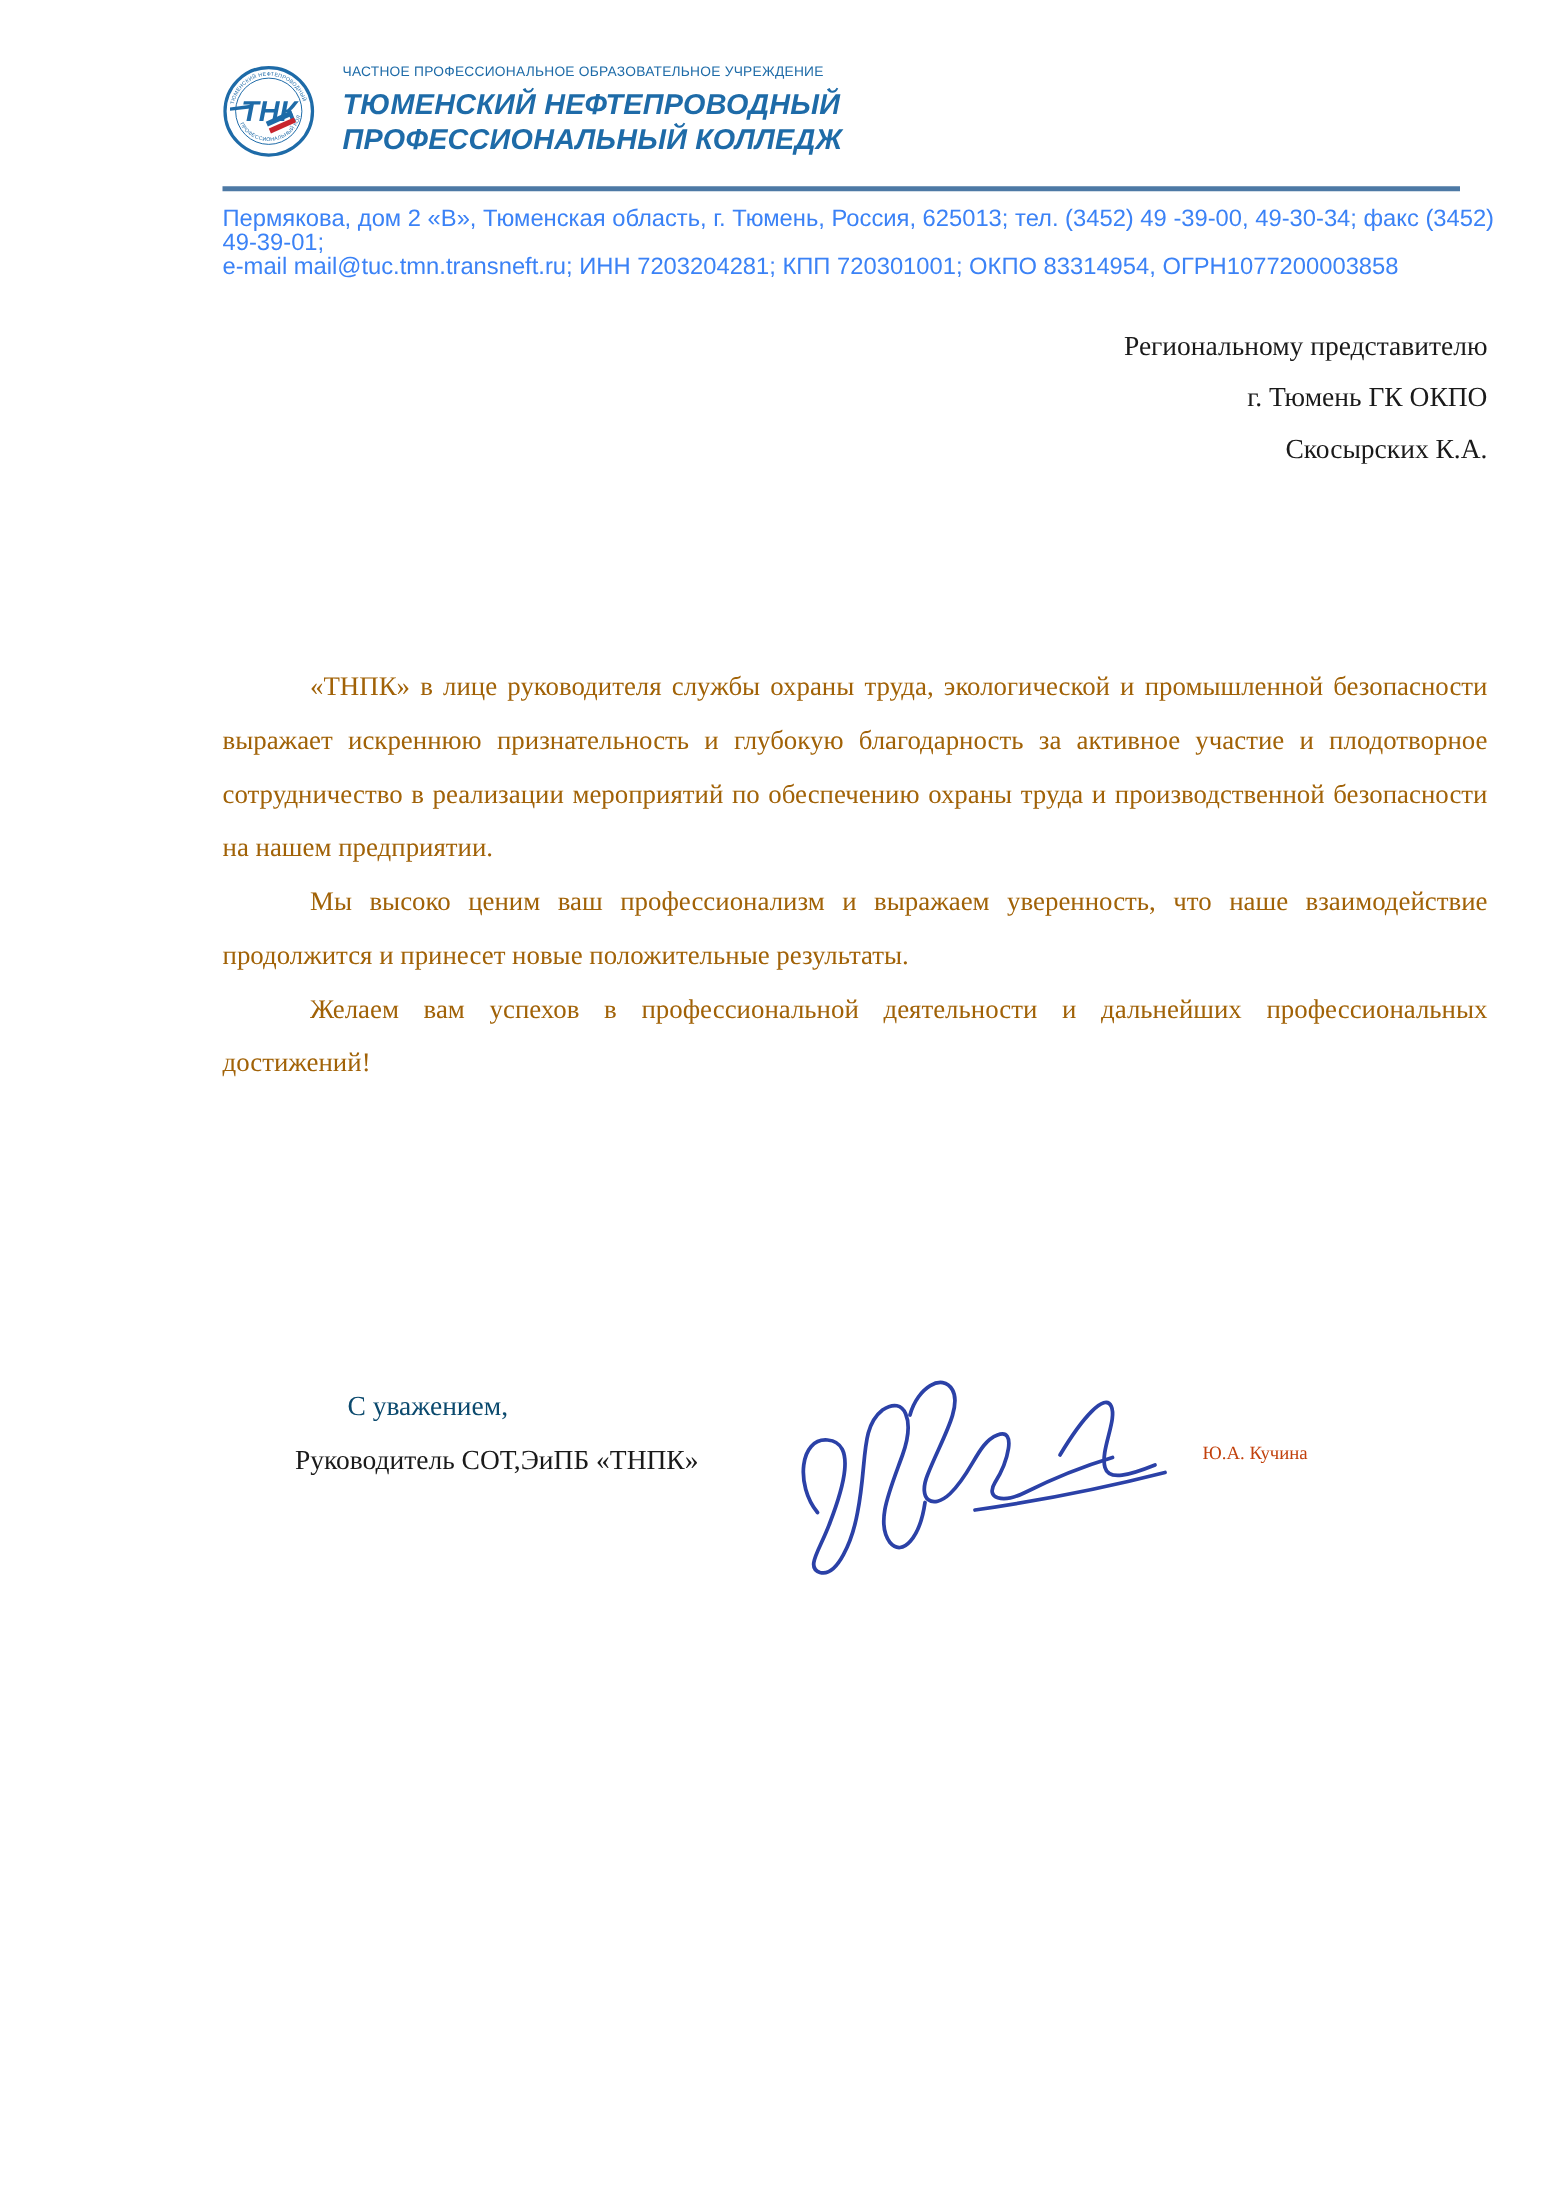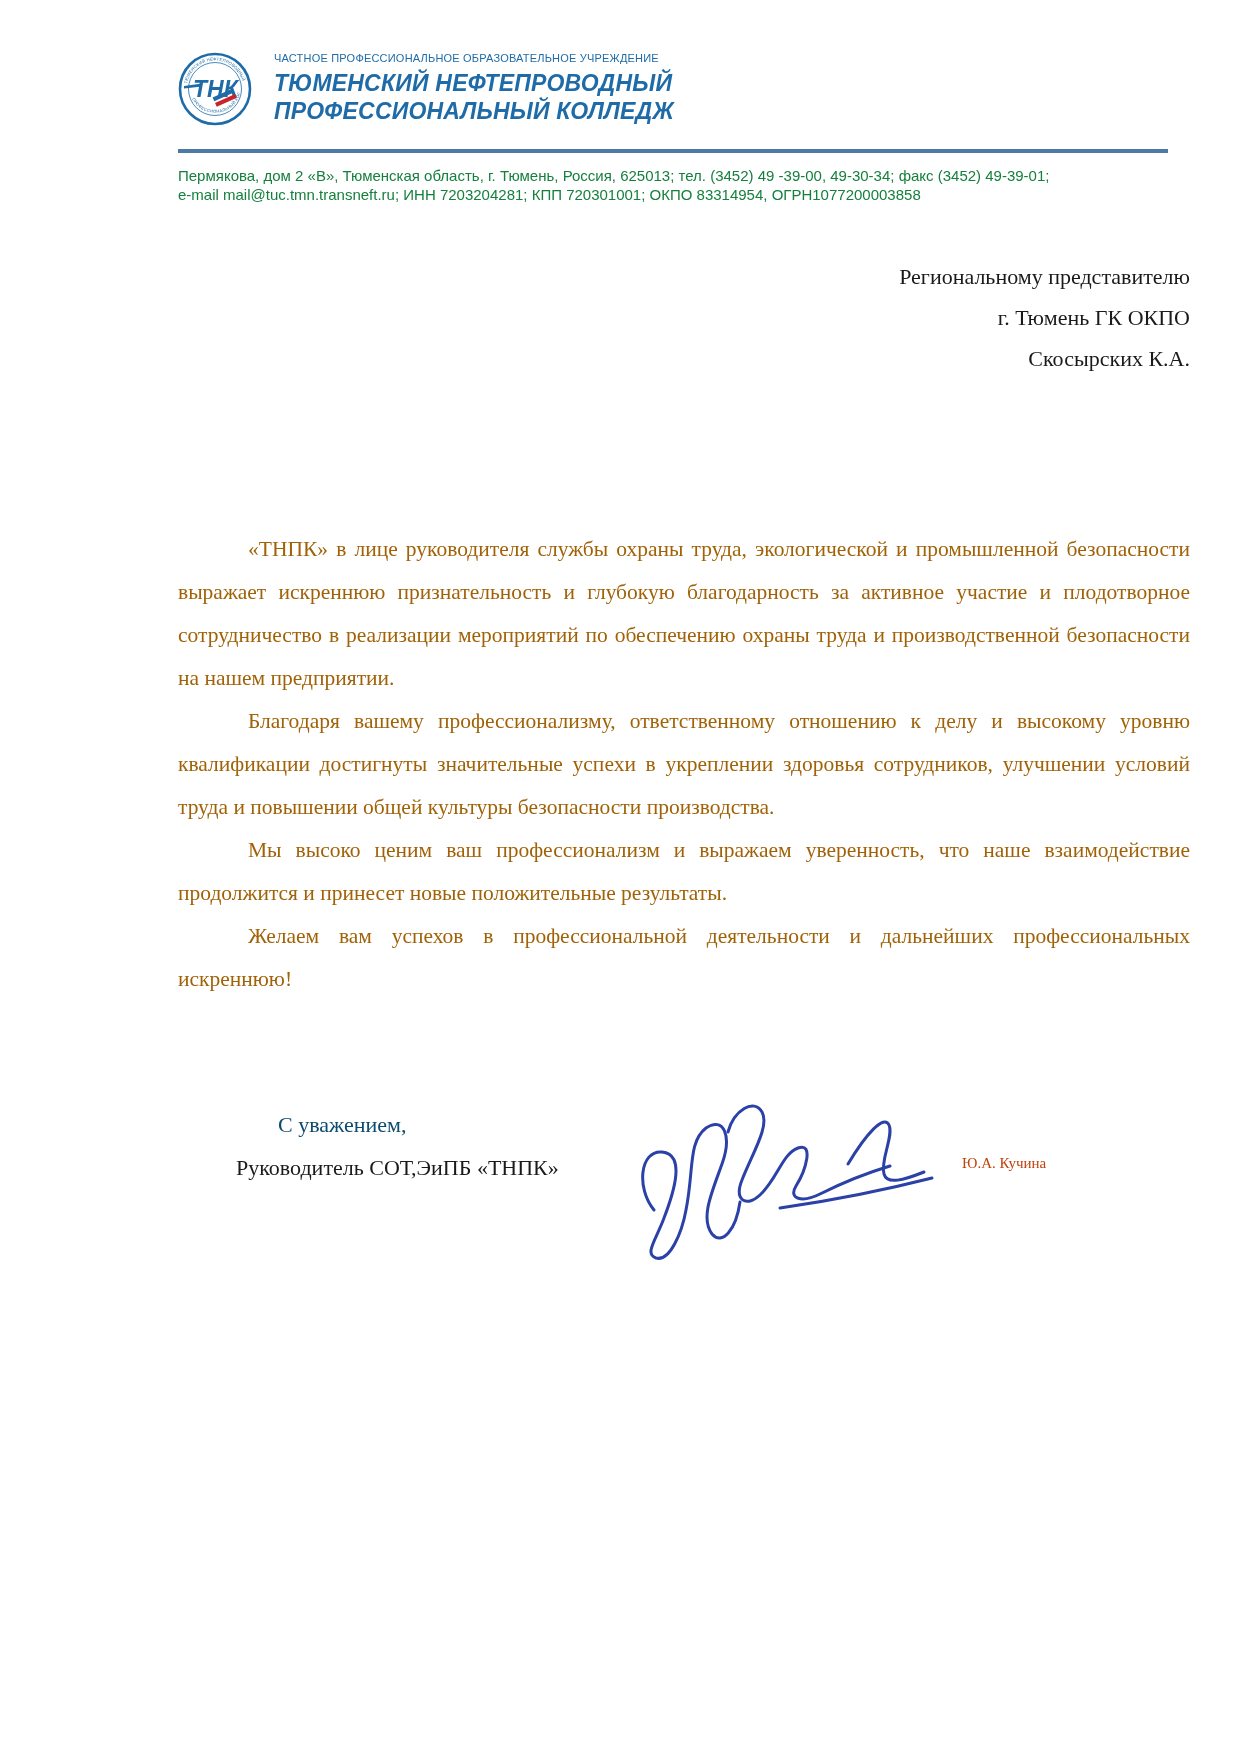--- a/index.html
+++ b/index.html
@@ -17,21 +17,21 @@
   .org-block{margin-left:22px;font-family:"Liberation Sans", sans-serif;color:#1e6ba8;}
   .org-type{font-size:11px;font-weight:400;letter-spacing:.2px;margin-top:6px;}
   .org-name{font-size:23px;font-weight:bold;font-style:italic;line-height:28px;margin-top:5px;letter-spacing:.2px;}
   .header-divider{
     position:absolute;left:178px;top:149px;width:990px;height:4px;
     background:#4d79a5;border:none;
   }
   .contact-info{
     position:absolute;left:178px;top:166px;width:1020px;
     font-family:"Liberation Sans", sans-serif;
-    font-size:15px;line-height:19px;color:#15803d;
+    font-size:19px;line-height:19px;color:#3b82f6;
   }
   
   .recipient{
     position:absolute;left:690px;top:256px;width:500px;
     text-align:right;font-size:22px;line-height:41px;color:#1a1a1a;
   }
   
   .salutation{
     position:absolute;left:178px;top:464px;width:930px;
     text-align:center;font-size:22px;color:#1a1a1a;
@@ -95,23 +95,22 @@
 
   <div class="recipient">
     <div>Региональному представителю</div>
     <div>г. Тюмень ГК ОКПО</div>
     <div>Скосырских К.А.</div>
   </div>
 
 
   <div class="body-text">
     <p>«ТНПК» в лице руководителя службы охраны труда, экологической и промышленной безопасности выражает искреннюю признательность и глубокую благодарность за активное участие и плодотворное сотрудничество в реализации мероприятий по обеспечению охраны труда  и производственной безопасности на нашем предприятии.</p>
-    <p>Благодаря вашему профессионализму, ответственному отношению к делу и высокому уровню квалификации достигнуты значительные успехи в укреплении здоровья сотрудников, улучшении условий труда и повышении общей культуры безопасности производства.</p>
     <p>Мы высоко ценим ваш профессионализм и выражаем уверенность, что наше взаимодействие продолжится и принесет новые положительные результаты.</p>
-    <p>Желаем вам успехов в профессиональной деятельности и дальнейших профессиональных искреннюю!</p>
+    <p>Желаем вам успехов в профессиональной деятельности и дальнейших профессиональных достижений!</p>
   </div>
 
   <div class="closing-regards">С уважением,</div>
   <div class="closing-position">Руководитель СОТ,ЭиПБ «ТНПК»</div>
 
   <div class="signature">
     <svg viewBox="0 0 320 170" width="320" height="170" aria-hidden="true">
       <g fill="none" stroke="#2b41a7" stroke-width="3" stroke-linecap="round" stroke-linejoin="round">
         <path d="M22,118 C4,96 8,58 30,60 C54,62 42,100 32,126 C24,148 12,162 24,166 C38,170 50,140 54,118 C62,78 56,50 74,36 C92,24 100,44 90,72 C80,100 68,126 80,142 C90,154 104,138 108,110"></path>
         <path d="M96,40 C102,18 122,6 130,20 C138,34 120,62 110,88 C102,108 114,116 128,103 C146,86 150,62 166,56 C182,50 174,78 164,94 C156,107 170,111 188,102 C210,91 238,80 258,74"></path>

